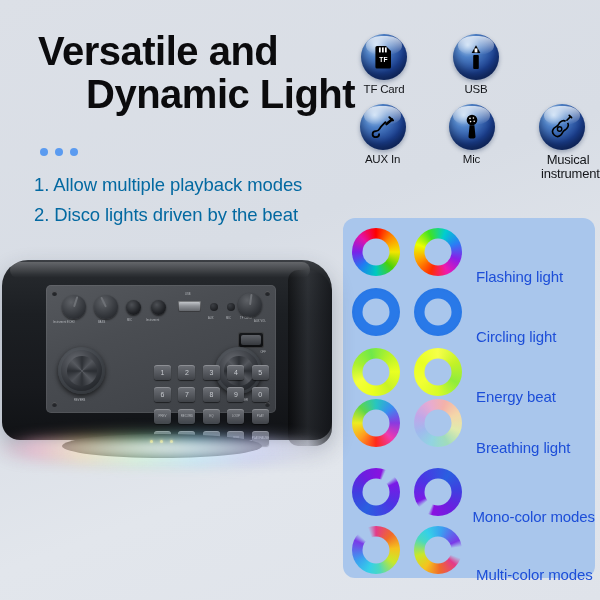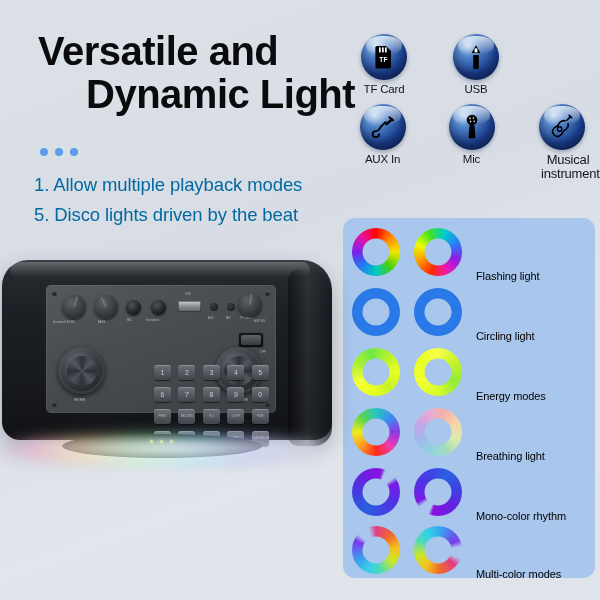--- a/index.html
+++ b/index.html
@@ -60,21 +60,21 @@
   .mode-row{
     position:absolute;left:0;width:100%;height:60px;display:flex;align-items:center;
   }
   .ring-pair{width:124px;display:flex;gap:14px;padding-left:9px;}
   .ring{width:48px;height:48px;border-radius:50%;position:relative;}
   .ring:before{
     content:"";position:absolute;left:50%;top:50%;transform:translate(-50%,-50%);
     width:27px;height:27px;border-radius:50%;background:#a9c6ec;
   }
   .mode-label{
-    font-size:11px;color:#000000;letter-spacing:-.1px;white-space:nowrap;margin-top:48px;
+    font-size:15px;color:#1d4ed8;letter-spacing:-.1px;white-space:nowrap;margin-top:48px;
   }
   
   .rainbow{background:conic-gradient(from 0deg,#ff0000,#ff8a00,#f2e500,#49d10a,#00c9c0,#1f7cf2,#7a22e8,#e312a8,#ff0000);}
   .rainbow2{background:conic-gradient(from 200deg,#ff2d00,#ff9a00,#eaff00,#3fe223,#00cdd0,#2a7ef5,#8a1fe8,#ef18b0,#ff2d00);}
   .solidblue{background:radial-gradient(circle,#2979e8 60%,#2471de 100%);}
   .energy{background:conic-gradient(from 140deg,#c8f227,#ebff1f,#f4ff3a,#a9f030,#6fe84a,#b6f22a,#e9ff22,#c8f227);}
   .energy2{background:conic-gradient(from 300deg,#e9ff22,#f6ff49,#c5f227,#8fec3c,#d8fb28,#f2ff33,#e9ff22);}
   .breath{background:conic-gradient(from 180deg,#ff2a1a,#ff9b20,#ecec22,#5fd64a,#27c6c0,#3a8df0,#8a3ae0,#ef3ab0,#ff2a1a);}
   .breath2{background:conic-gradient(from 20deg,#ffb0a0,#ffd9a0,#e9f0a5,#9fe0b5,#8fd6e0,#9fb8ee,#c6a2e8,#efa8d0,#ffb0a0);opacity:.88;}
   .mono{background:conic-gradient(from 210deg,#2a5fe0 0deg,#3f3fe0 55deg,#6a1fe0 110deg,#8a12e0 165deg,#a9c6ec 175deg,#a9c6ec 200deg,#7a1ae6 215deg,#4a36e4 280deg,#2a5fe0 360deg);}
@@ -185,21 +185,21 @@
   </div>
 
   <div class="dots">
     <i></i>
     <i></i>
     <i></i>
   </div>
 
   <div class="bullets">
     <div>1. Allow multiple playback modes</div>
-    <div>5. Disco lights driven by the beat</div>
+    <div>2. Disco lights driven by the beat</div>
   </div>
 
   <div class="orbs">
     <div class="orb-row r1">
       <div class="orb-cell">
         <div class="orb">
           <svg width="20" height="24" viewBox="0 0 20 24">
             <path d="M3 1h9l5 5v16a1.6 1.6 0 01-1.6 1.6H3A1.6 1.6 0 011.4 22V2.6A1.6 1.6 0 013 1z" fill="#000"></path>
             <rect x="5" y="2.4" width="1.7" height="5" fill="#fff"></rect>
             <rect x="8" y="2.4" width="1.7" height="5" fill="#fff"></rect>
@@ -274,37 +274,37 @@
         <div class="ring solidblue"></div>
       </div>
       <div class="mode-label">Circling light</div>
     </div>
 
     <div class="mode-row" style="top:124px">
       <div class="ring-pair">
         <div class="ring energy"></div>
         <div class="ring energy2"></div>
       </div>
-      <div class="mode-label">Energy modes</div>
-    </div>
-
-    <div class="mode-row" style="top:184px">
+      <div class="mode-label">Energy beat</div>
+    </div>
+
+    <div class="mode-row" style="top:175px">
       <div class="ring-pair">
         <div class="ring breath"></div>
         <div class="ring breath2"></div>
       </div>
       <div class="mode-label">Breathing light</div>
     </div>
 
     <div class="mode-row" style="top:244px">
       <div class="ring-pair">
         <div class="ring mono"></div>
         <div class="ring mono2"></div>
       </div>
-      <div class="mode-label">Mono-color rhythm</div>
+      <div class="mode-label">Mono-color modes</div>
     </div>
 
     <div class="mode-row" style="top:302px">
       <div class="ring-pair">
         <div class="ring multi"></div>
         <div class="ring multi2"></div>
       </div>
       <div class="mode-label">Multi-color modes</div>
     </div>
   </div>

